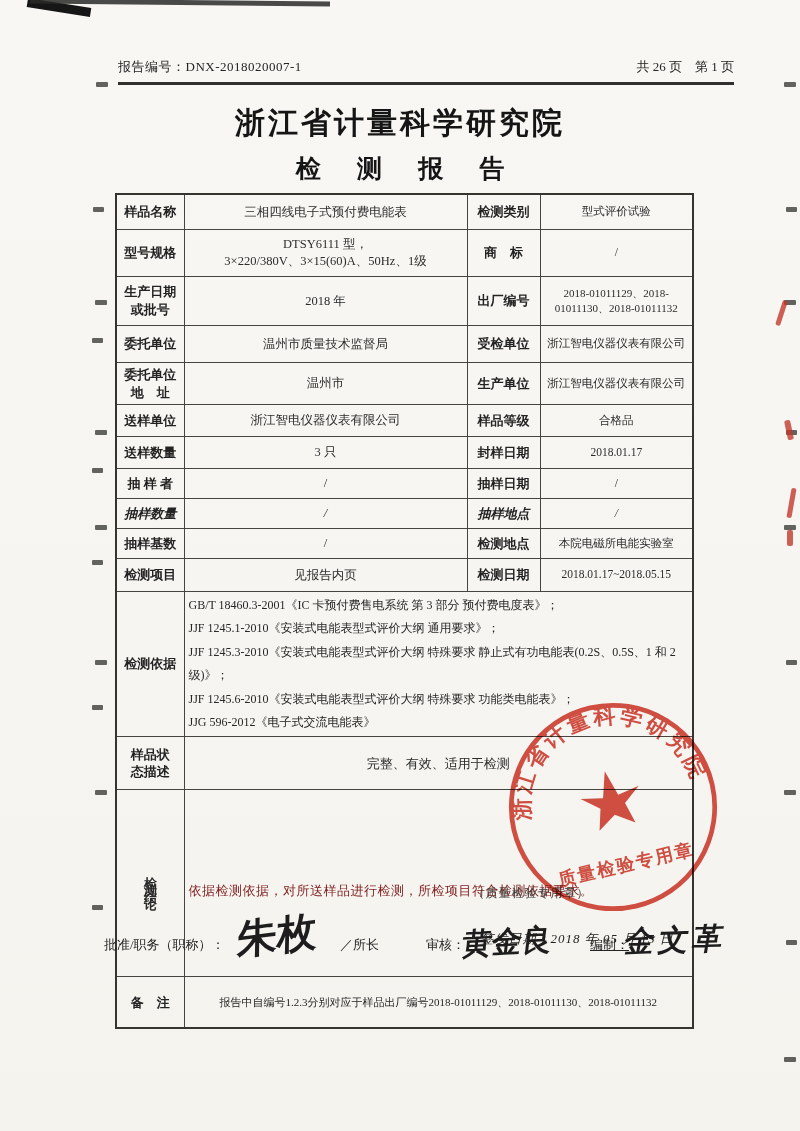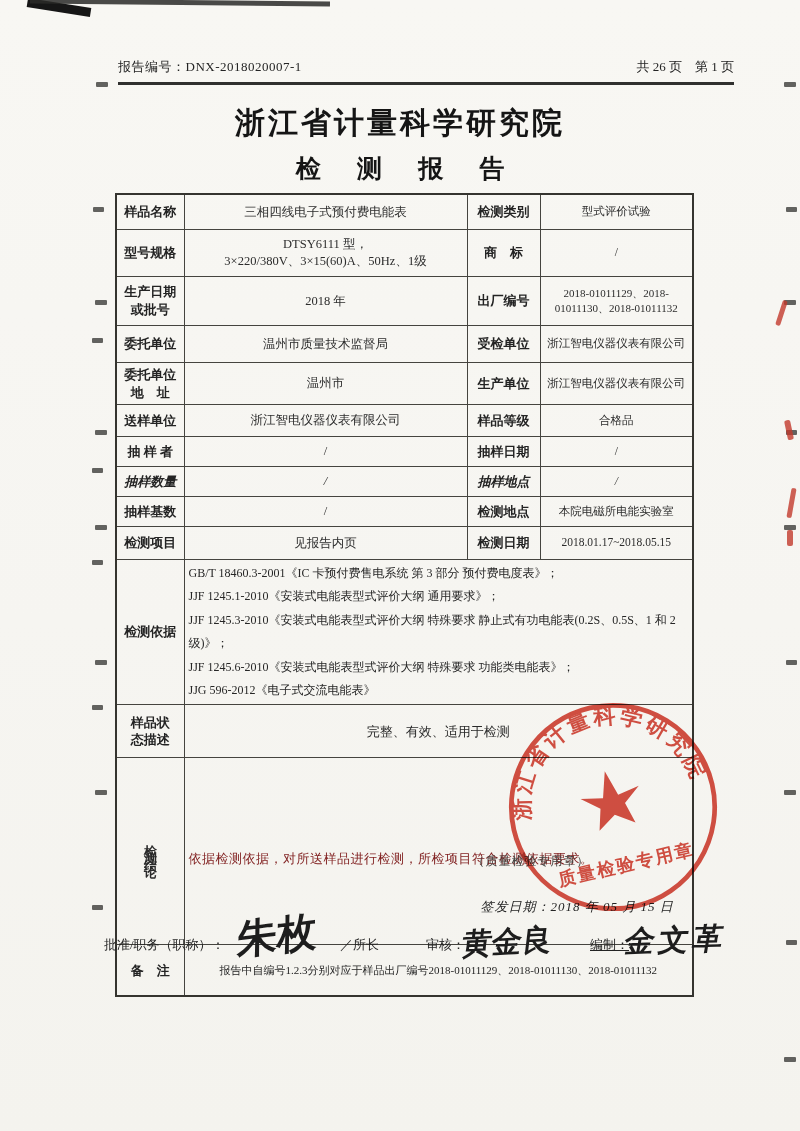--- a/index.html
+++ b/index.html
@@ -131,20 +131,26 @@
       <td class="v2">温州市</td>
       <td class="l3">生产单位</td>
       <td class="v4">浙江智电仪器仪表有限公司</td>
     </tr>
     <tr class="r6">
       <td class="l1">送样单位</td>
       <td class="v2">浙江智电仪器仪表有限公司</td>
       <td class="l3">样品等级</td>
       <td class="v4">合格品</td>
     </tr>
+    <tr class="r7">
+      <td class="l1">送样数量</td>
+      <td class="v2">3 只</td>
+      <td class="l3">封样日期</td>
+      <td class="v4">2018.01.17</td>
+    </tr>
     <tr class="r8">
       <td class="l1">抽 样 者</td>
       <td class="v2">/</td>
       <td class="l3">抽样日期</td>
       <td class="v4">/</td>
     </tr>
     <tr class="r9">
       <td class="l1">抽样数量</td>
       <td class="v2">/</td>
       <td class="l3">抽样地点</td>

